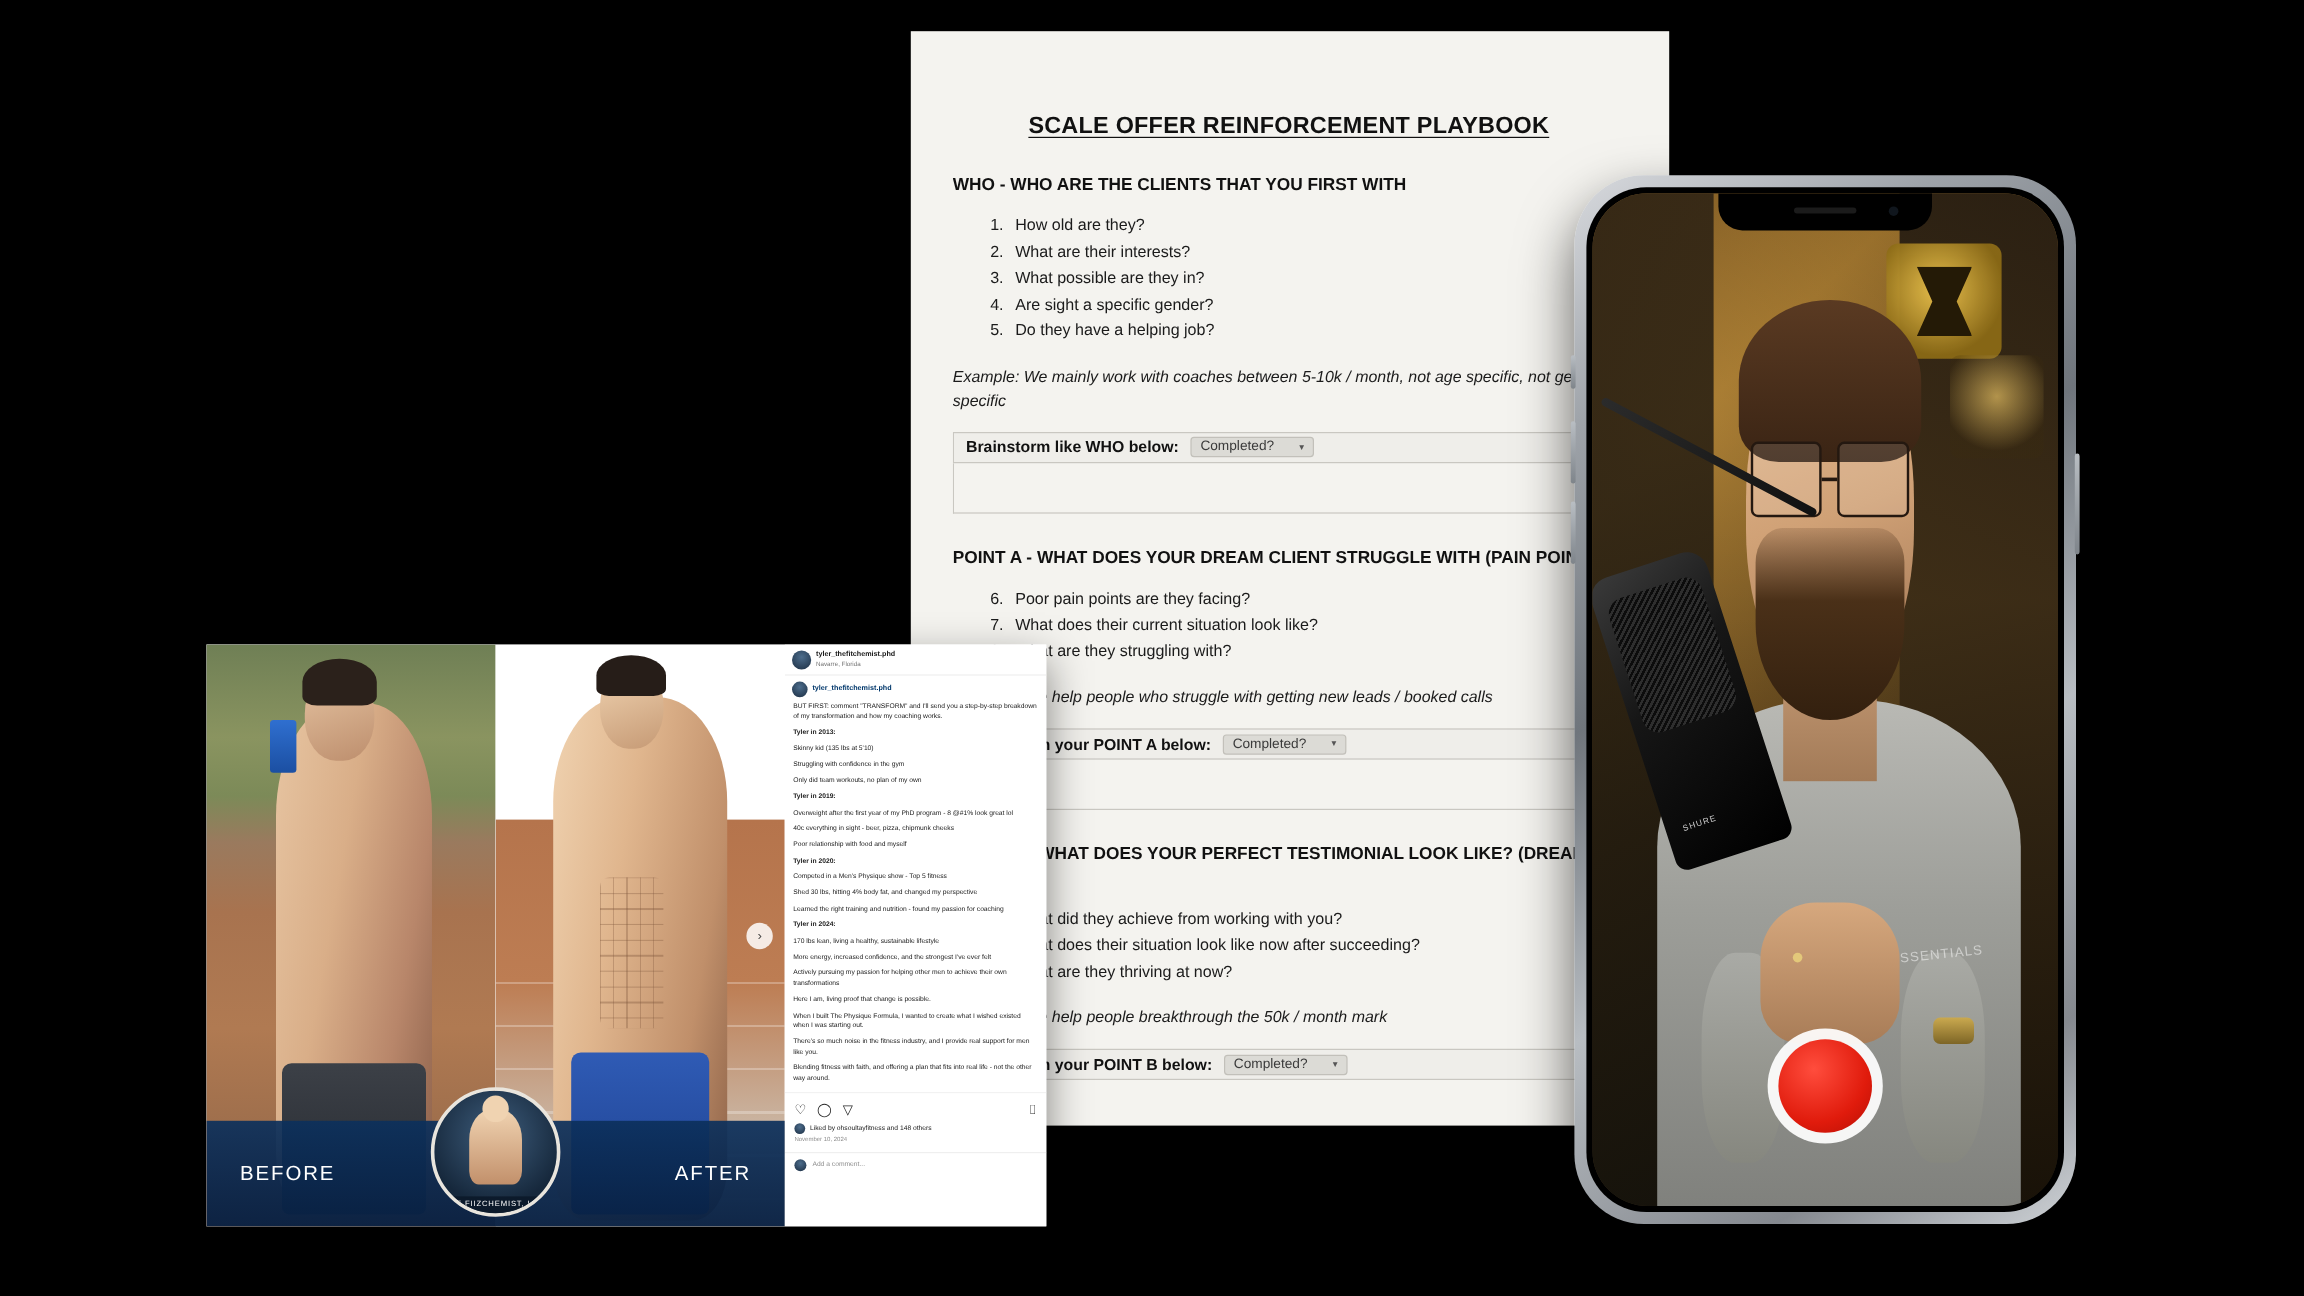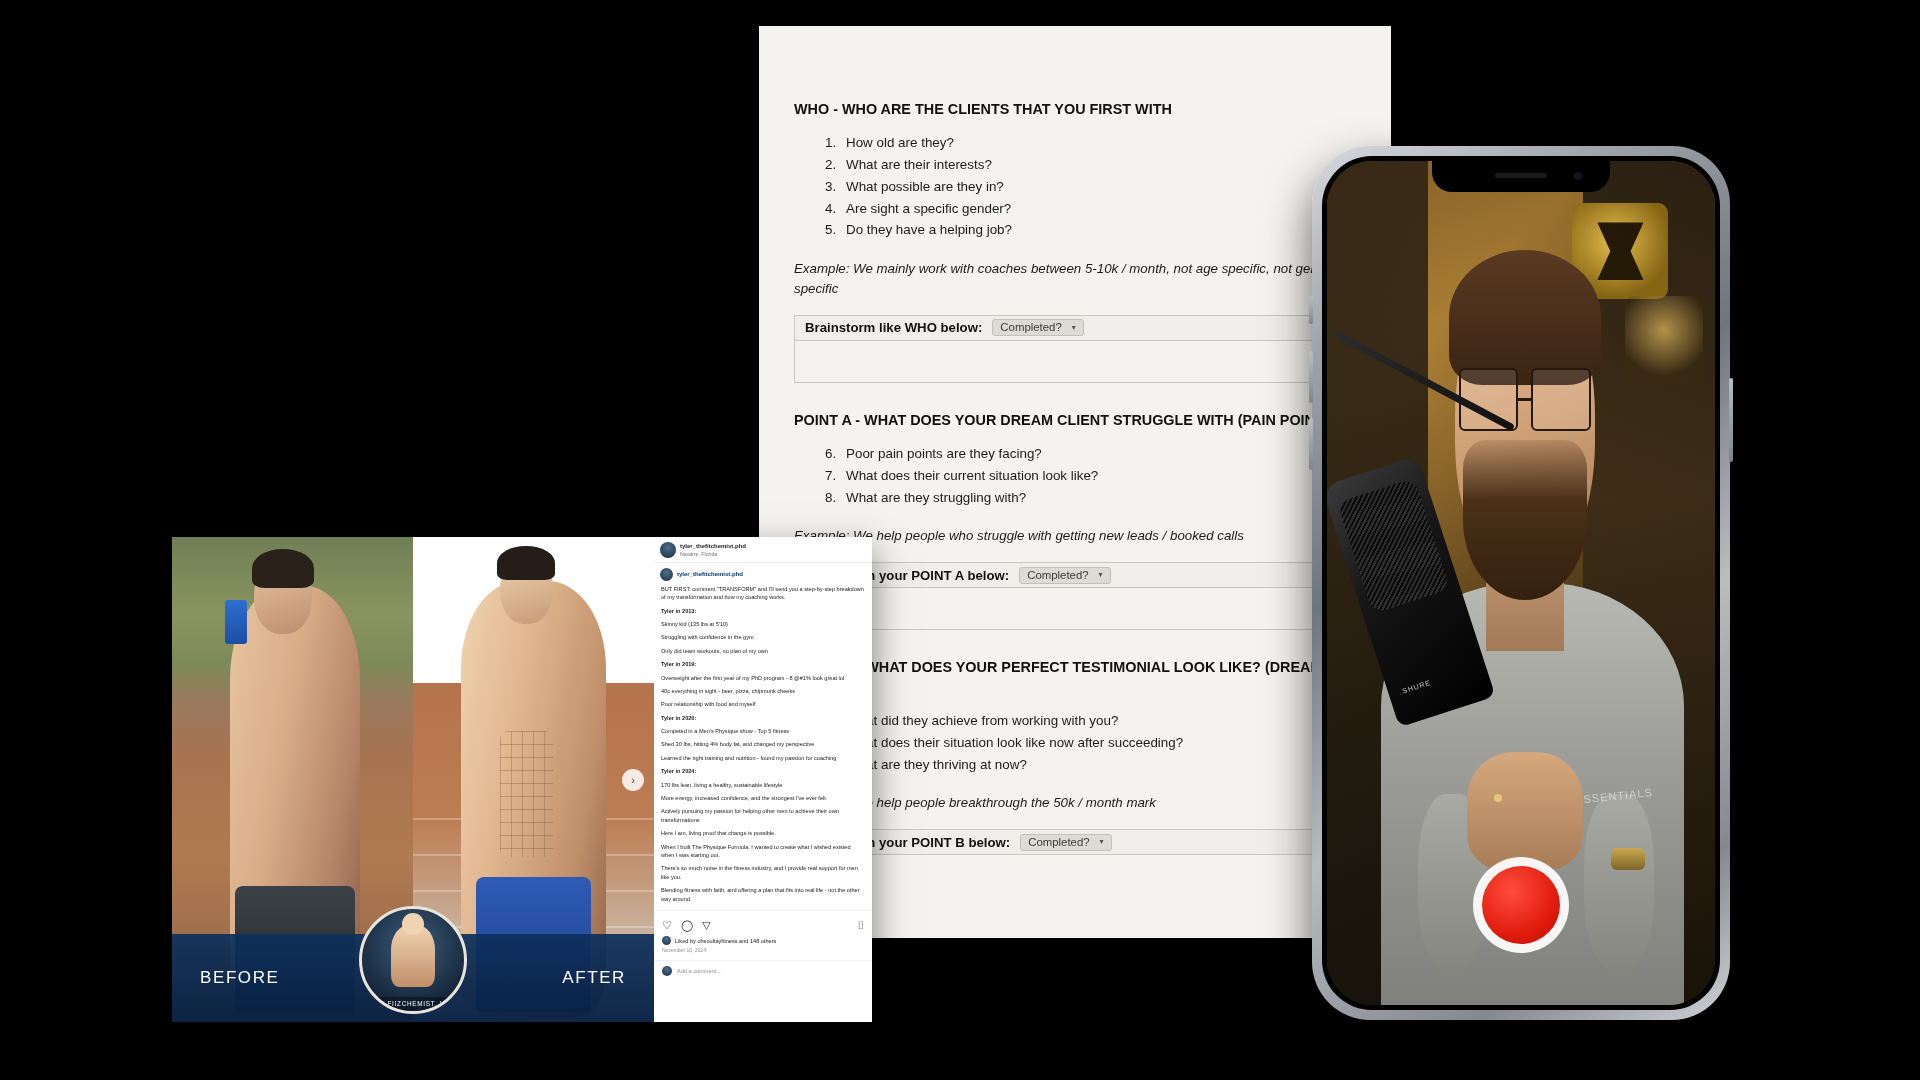--- a/index.html
+++ b/index.html
@@ -85,21 +85,21 @@
   .chip {
     margin-left: 10px;
     background: #dcdbd6;
     border: 1px solid #c2c0ba;
     border-radius: 3px;
     font-size: 11.4px;
     color: #3a3a3a;
     padding: 1px 7px 2px 7px;
     display: inline-flex;
     align-items: center;
-    gap: 10px;
+    gap: 21px;
   }
   .chip .caret { font-size: 8px; color: #555; }
   .brainstorm-body {
     border: 1px solid #c9c7c1;
     border-top: none;
     height: 42px;
     background: #f4f3ef;
   }
 
   
@@ -559,20 +559,21 @@
 </style>
 </head>
 <body>
 
 <div class="stage">
 
   <div class="doc-shadow"></div>
   <div class="doc">
     <div class="doc-inner">
 
+      <div class="doc-title">SCALE OFFER REINFORCEMENT PLAYBOOK</div>
 
       <div class="doc-h">WHO - WHO ARE THE CLIENTS THAT YOU FIRST WITH</div>
       <ol class="doc-list" start="1">
         <li>How old are they?</li>
         <li>What are their interests?</li>
         <li>What possible are they in?</li>
         <li>Are sight a specific gender?</li>
         <li>Do they have a helping job?</li>
       </ol>
       <div class="doc-ex">Example: We mainly work with coaches between 5-10k / month, not age specific, not gender specific</div>

